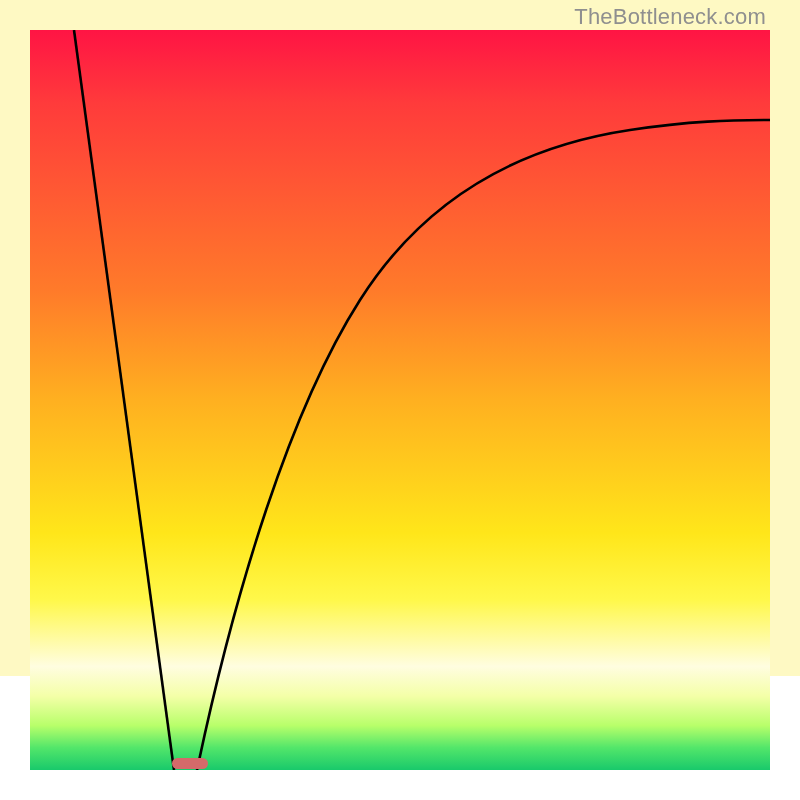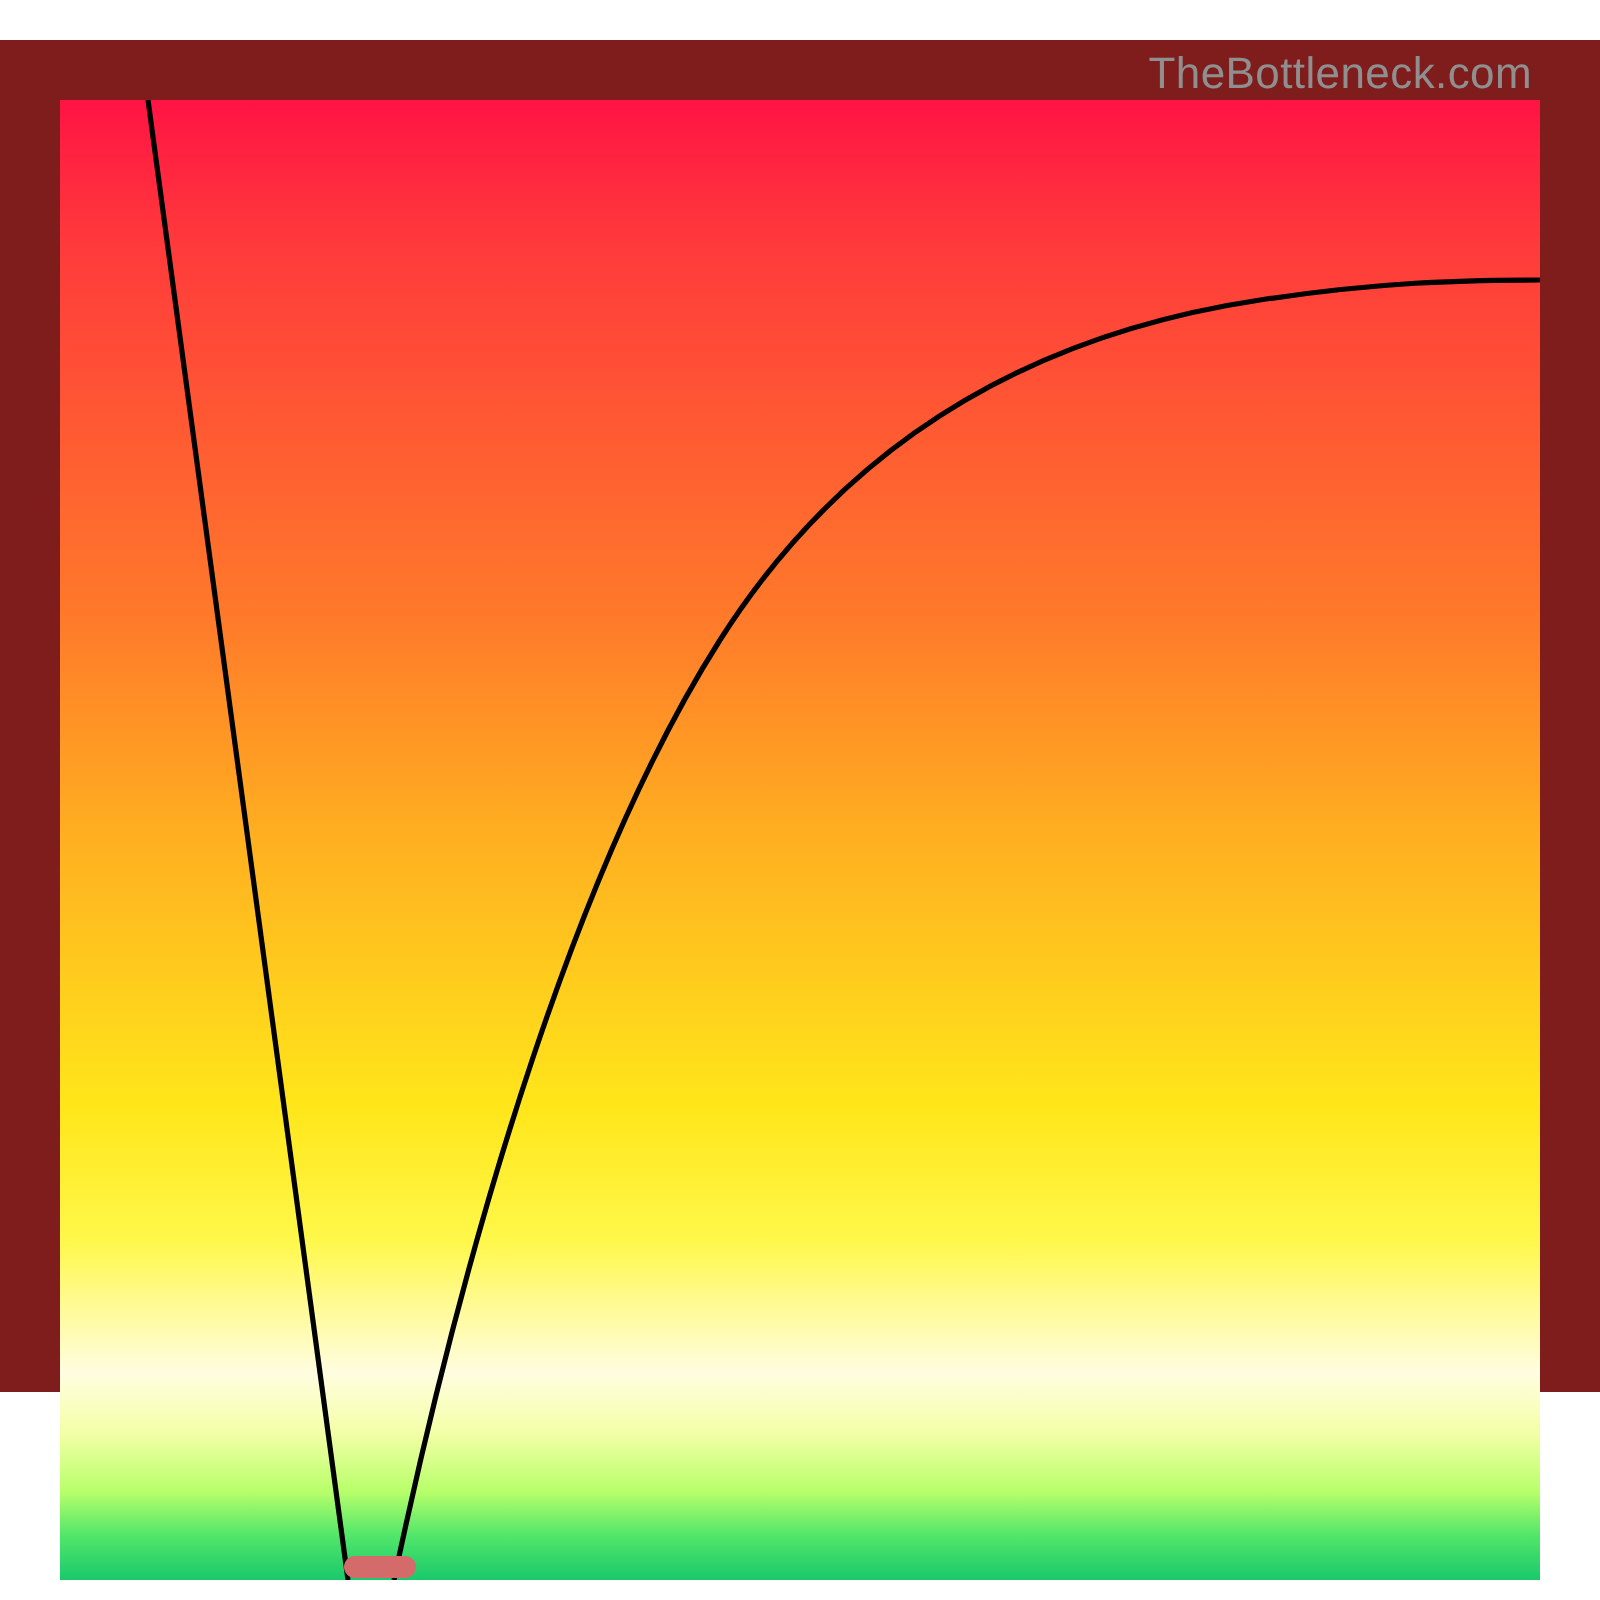--- a/index.html
+++ b/index.html
@@ -6,23 +6,22 @@
     margin: 0;
     padding: 0;
     width: 800px;
     height: 800px;
     overflow: hidden;
     font-family: Arial, Helvetica, sans-serif;
   }
   .outer {
     width: 800px;
     height: 676px;
-    background: #7f1d1d;
+    background: #fef9c3;
     position: relative;
-    margin-top: 20px;
   }
   .plot {
     position: absolute;
     left: 30px;
     top: 30px;
     width: 740px;
     height: 740px;
     
     background: linear-gradient(
       to bottom,

